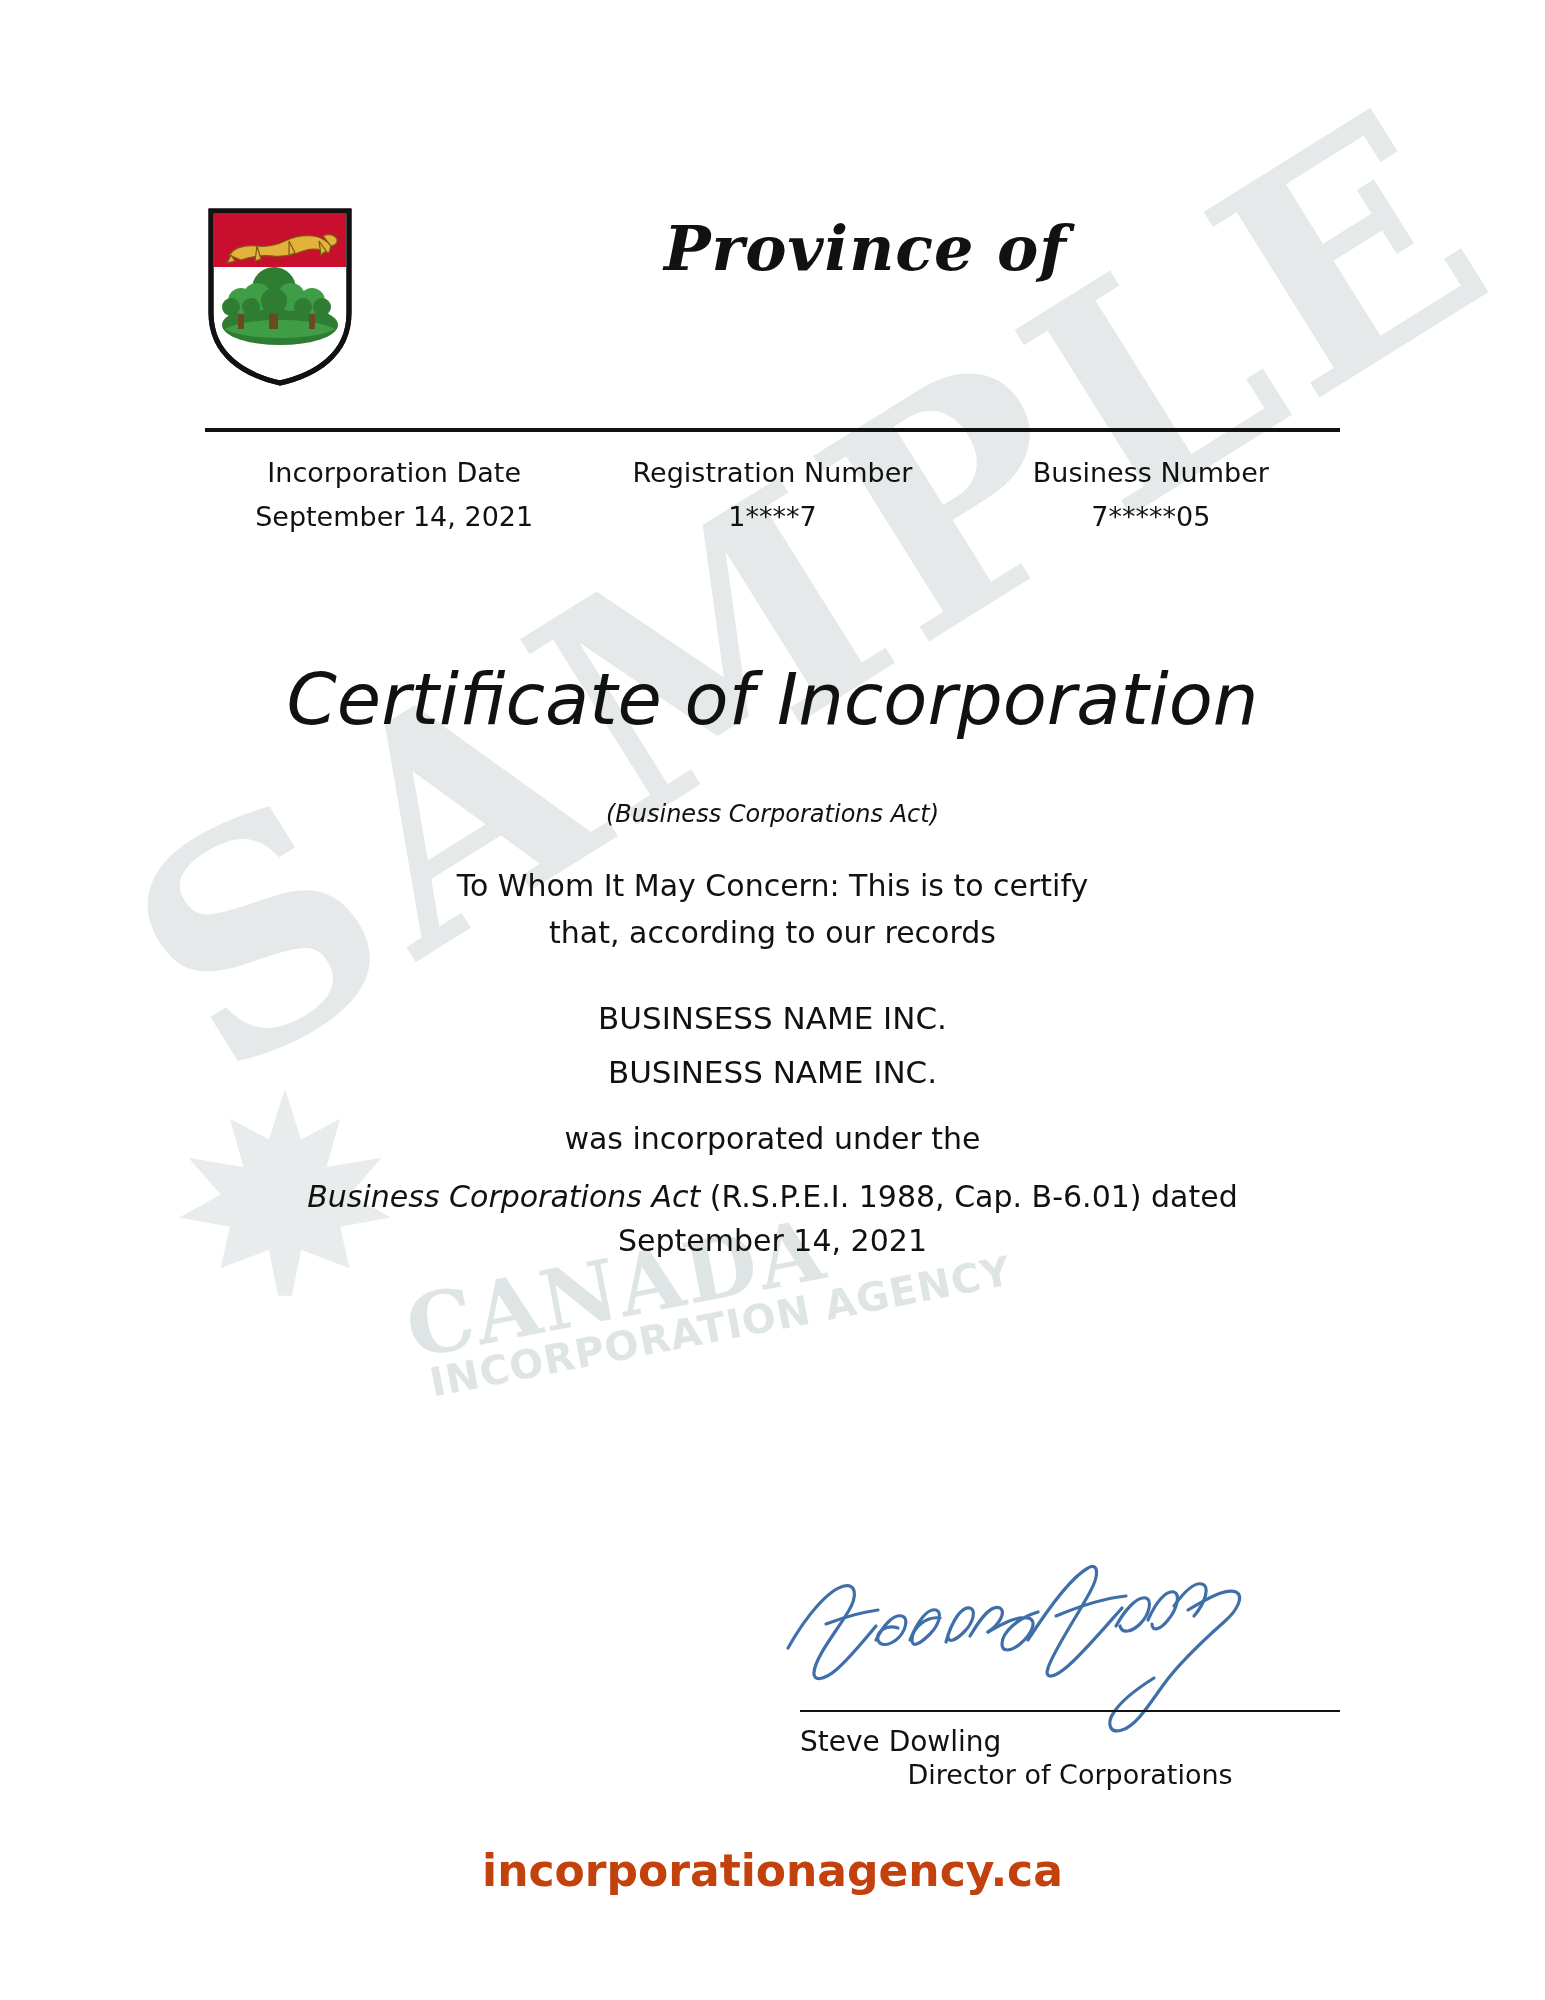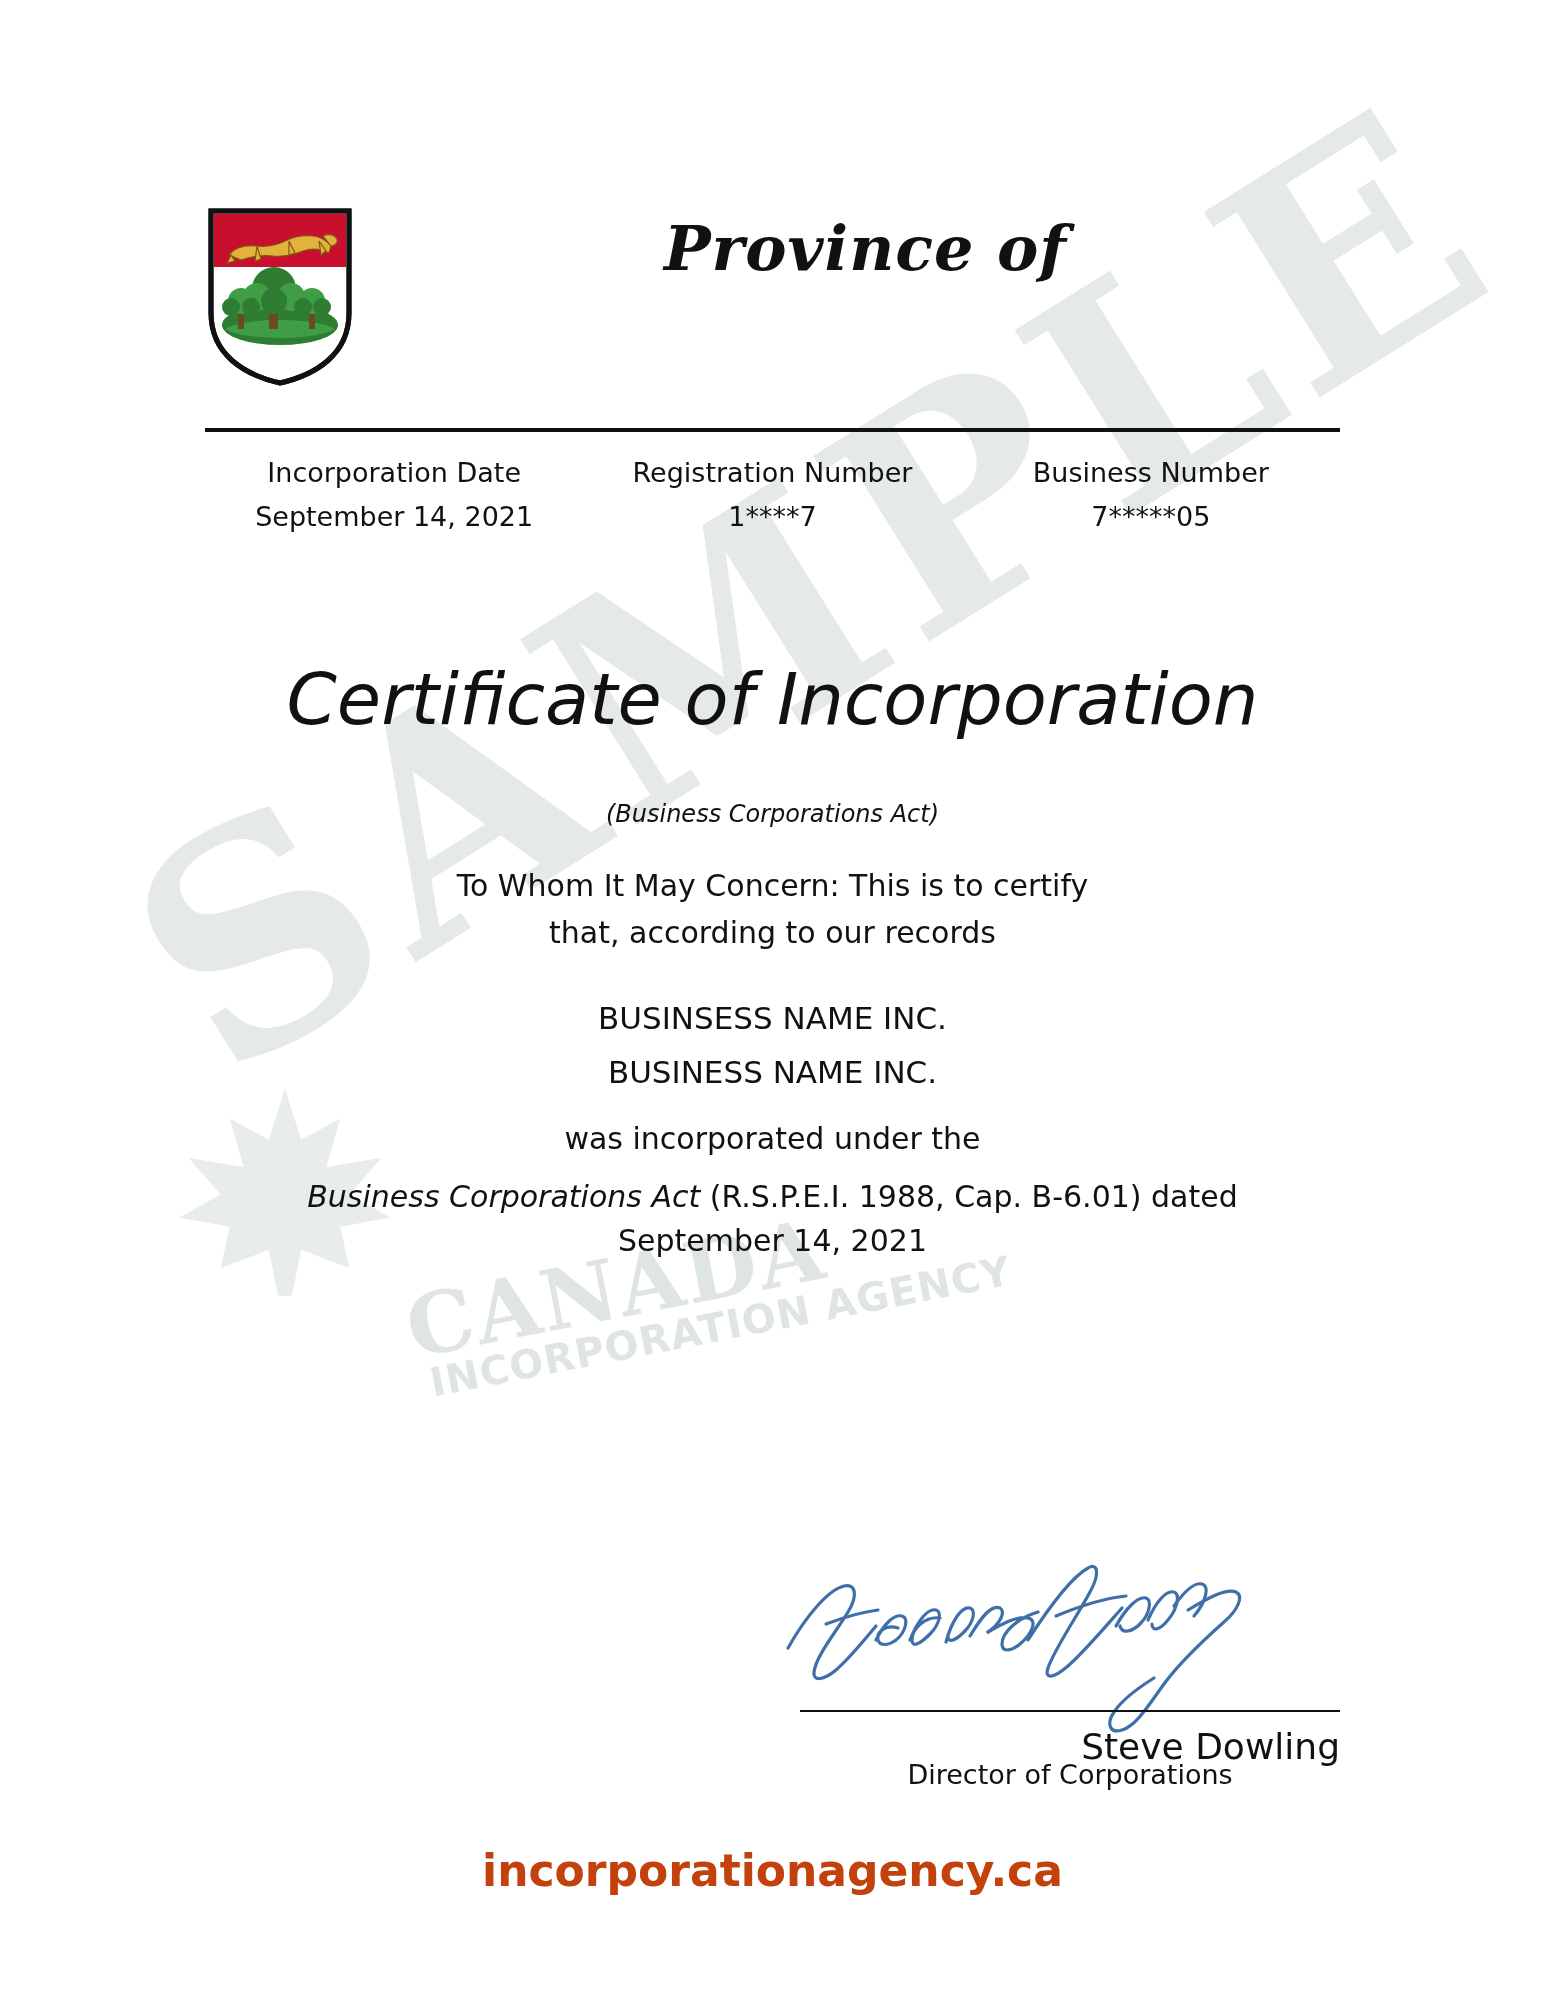--- a/index.html
+++ b/index.html
@@ -210,22 +210,22 @@
     top: 150px;
     width: 540px;
     height: 2px;
     background: #111;
   }
   .sig-name {
     position: absolute;
     left: 0;
     top: 162px;
     width: 540px;
-    text-align: right;
-    font-size: 36px;
+    text-align: left;
+    font-size: 28px;
     line-height: 1.4;
   }
   .sig-title {
     position: absolute;
     left: 0;
     top: 196px;
     width: 540px;
     text-align: center;
     font-size: 27px;
     line-height: 1.4;

